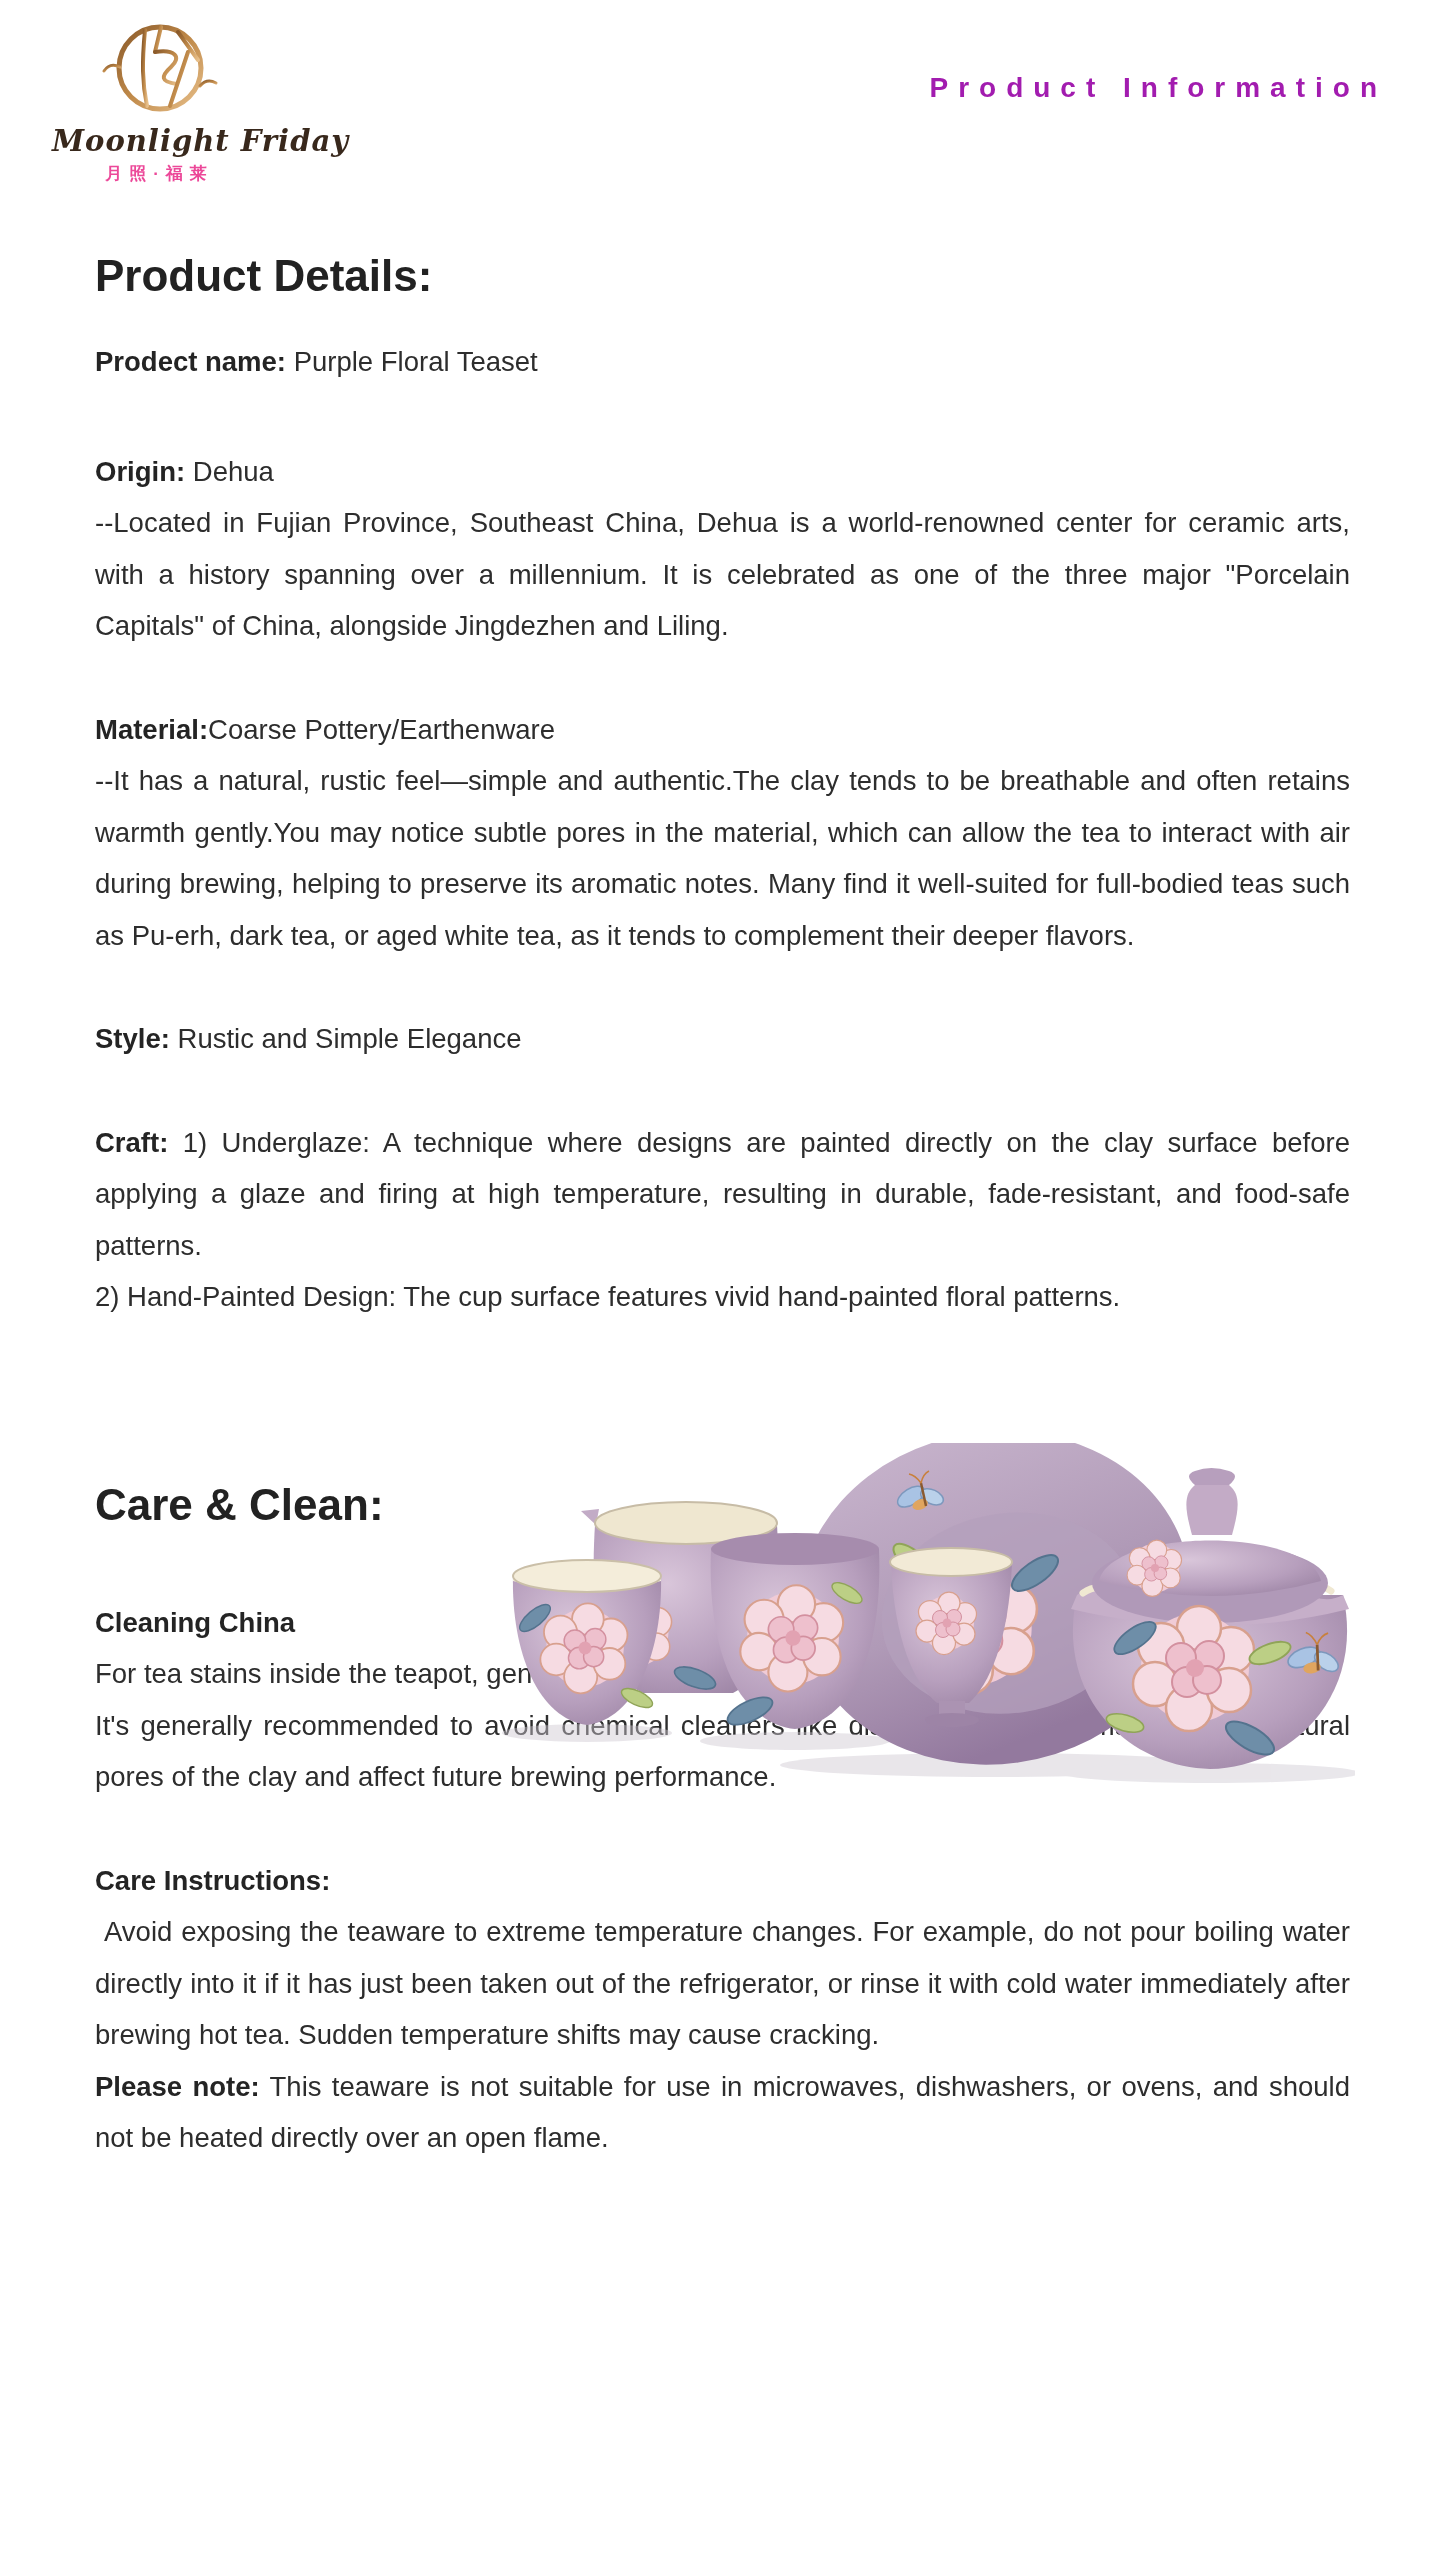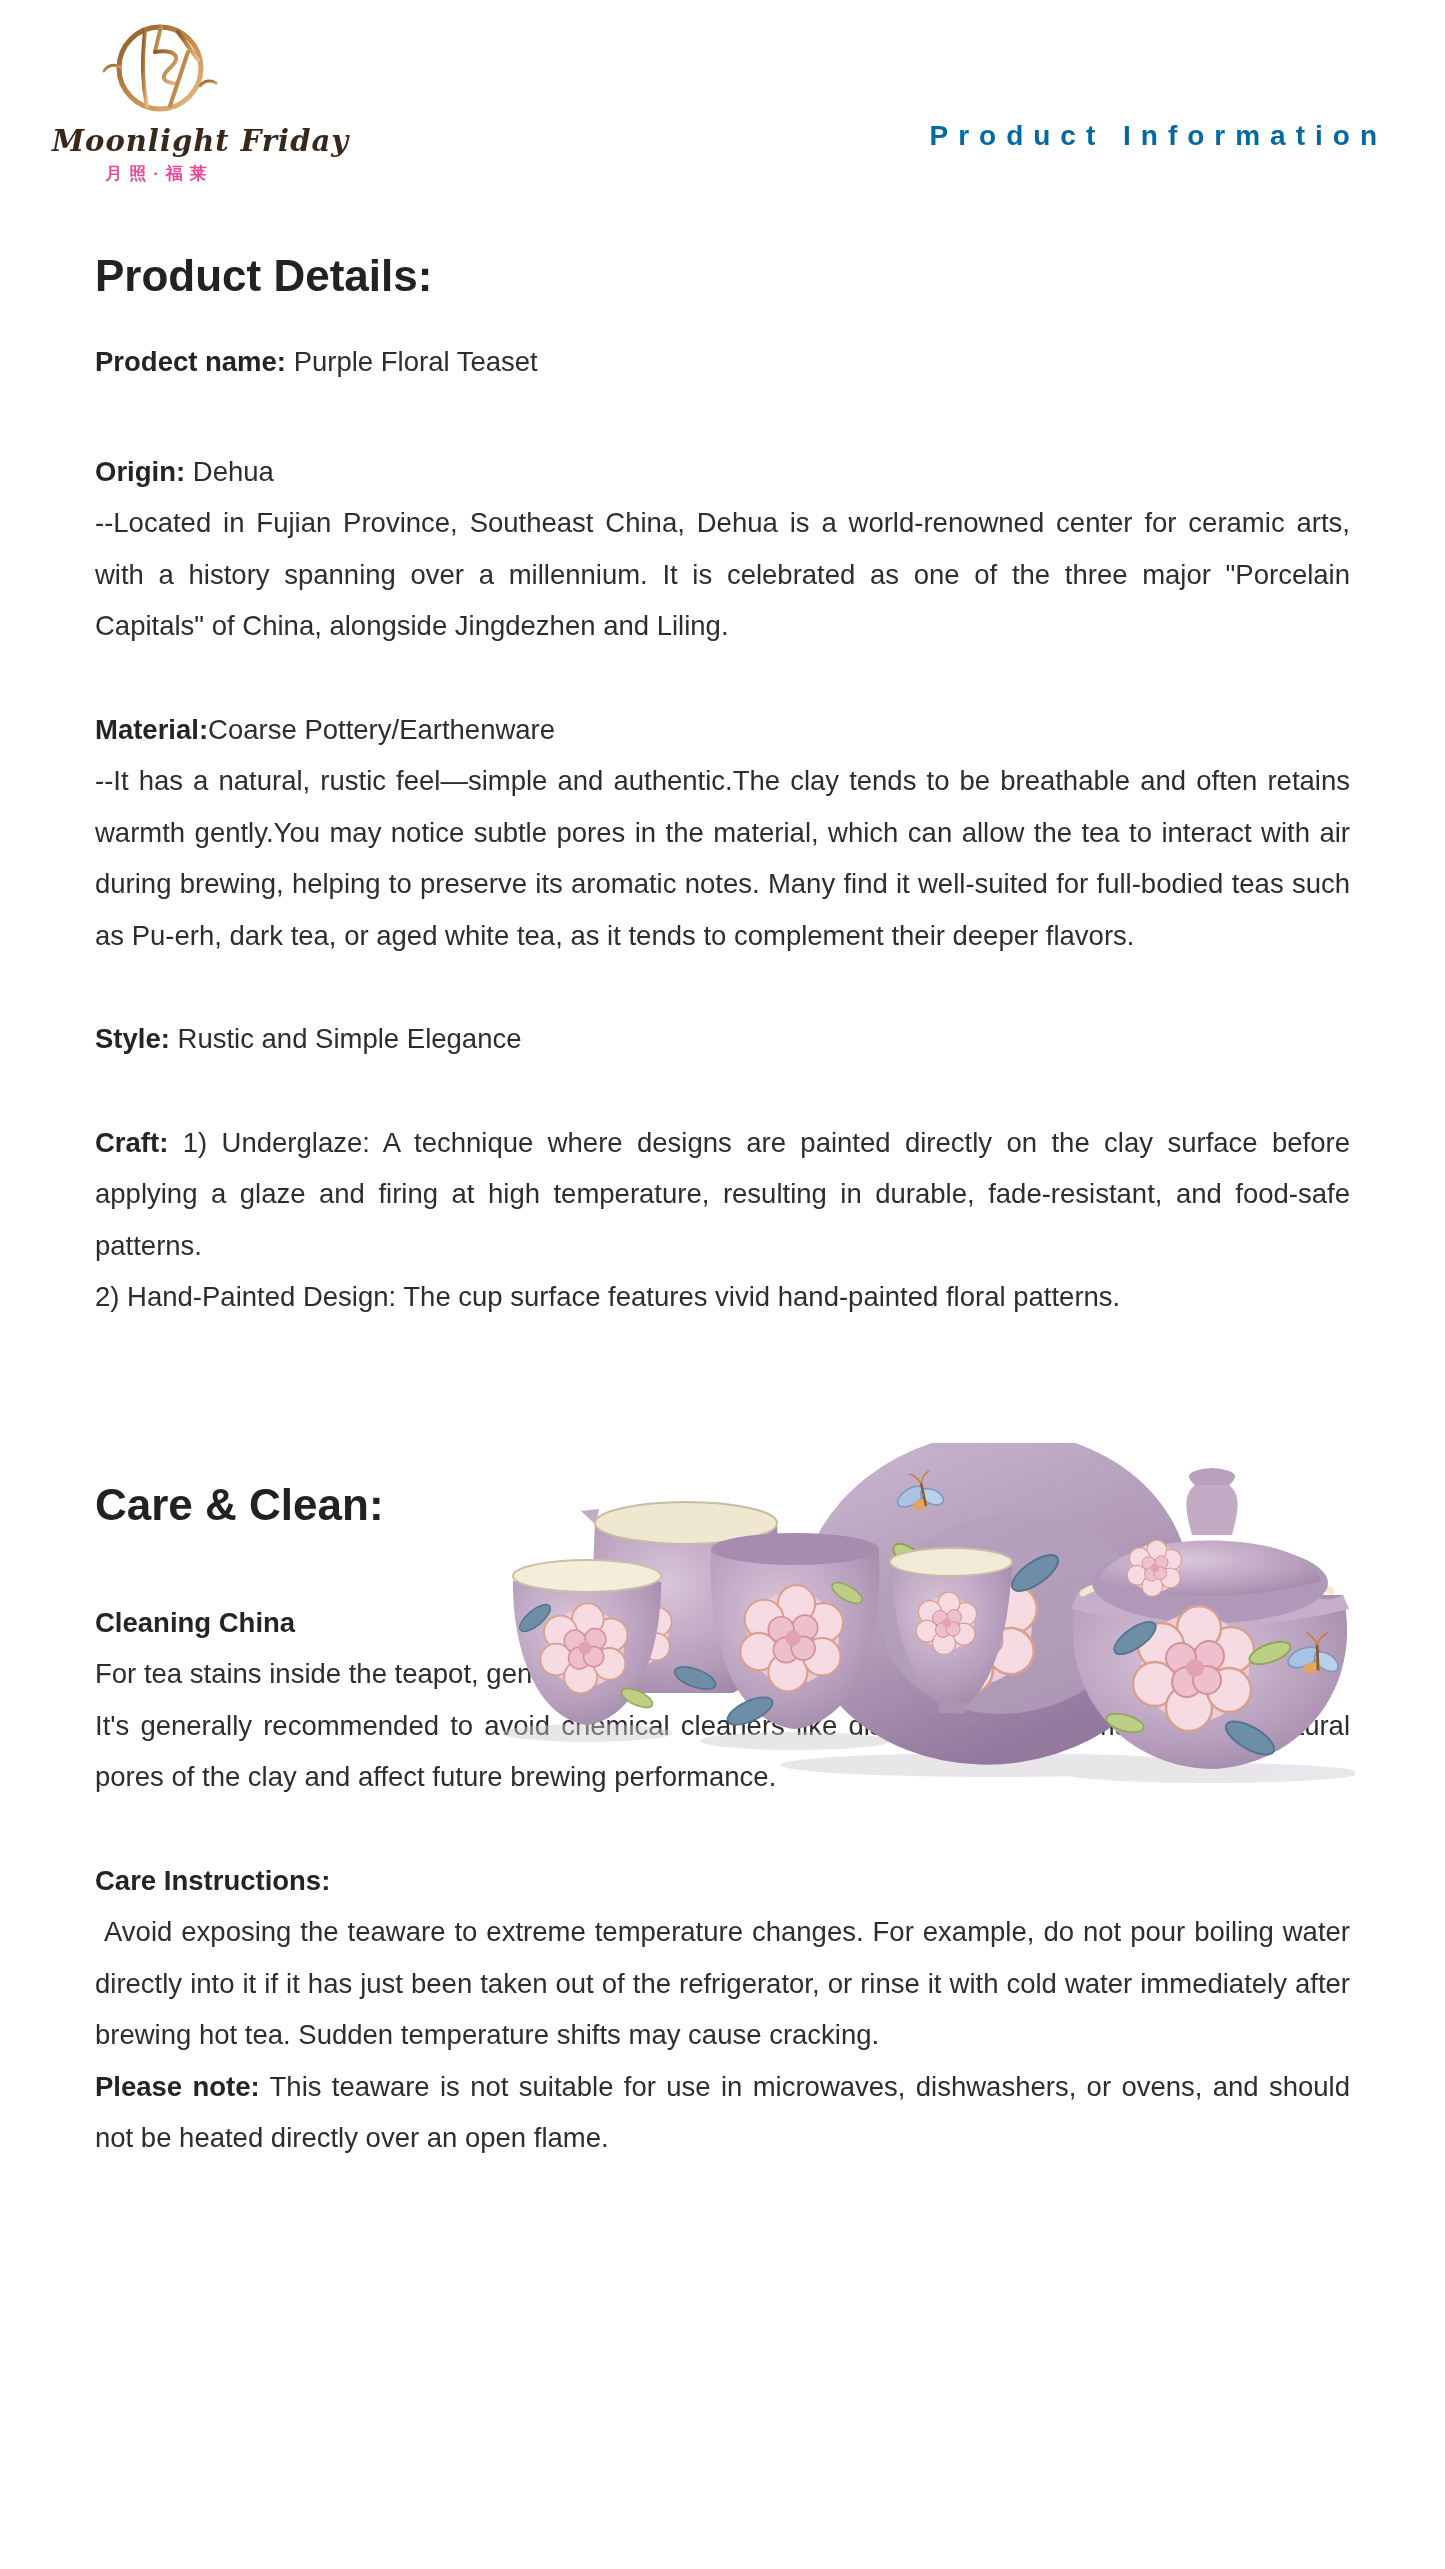--- a/index.html
+++ b/index.html
@@ -5,22 +5,22 @@
   html,body{margin:0;padding:0;background:#ffffff;}
   .page{position:relative;width:1445px;height:2569px;background:#fff;overflow:hidden;
         font-family:"Liberation Sans",sans-serif;color:#2d2d2d;}
   
   .header{position:relative;height:200px;}
   .logo{position:absolute;left:52px;top:14px;width:215px;text-align:center;}
   .logo svg{display:block;margin:0 auto;}
   .brand-script{font-family:"DejaVu Serif",serif;font-style:italic;font-weight:bold;
         font-size:29px;color:#38281c;line-height:1.05;letter-spacing:1px;white-space:nowrap;}
   .brand-cn{font-size:17px;color:#ec4899;letter-spacing:7px;margin-top:6px;font-weight:bold;}
-  .page-label{position:absolute;right:58px;top:72px;color:#0369a1;font-size:28px;
-        letter-spacing:10px;font-weight:600;white-space:nowrap;margin-top:48px;}
+  .page-label{position:absolute;right:58px;top:72px;color:#a21caf;font-size:28px;
+        letter-spacing:10px;font-weight:600;white-space:nowrap;}
   
   .content{margin:0 95px;width:1255px;}
   h1{font-size:44px;line-height:48px;font-weight:700;color:#222;margin:0;}
   #pd-heading{margin:52px 0 36px 0;}
   #care-heading{margin:158px 0 68px 0;}
   p{margin:0;font-size:27.5px;line-height:51.5px;color:#2d2d2d;}
   .just{text-align:justify;}
   .prewrap{white-space:pre-wrap;}
   b,strong{font-weight:700;color:#242424;}
   .gap1{margin-top:52px;}

